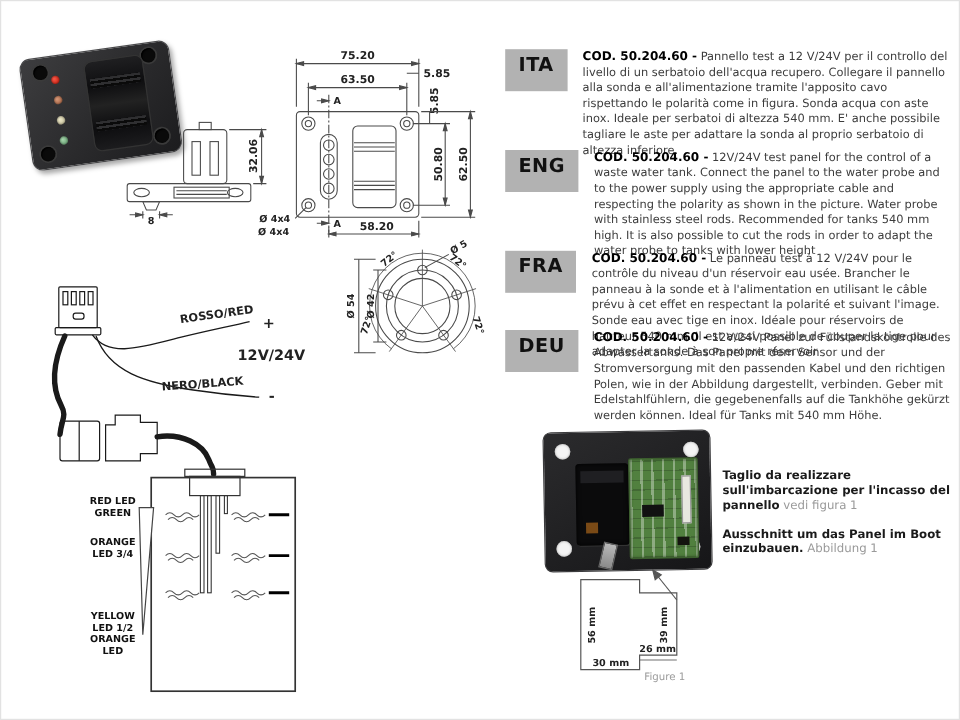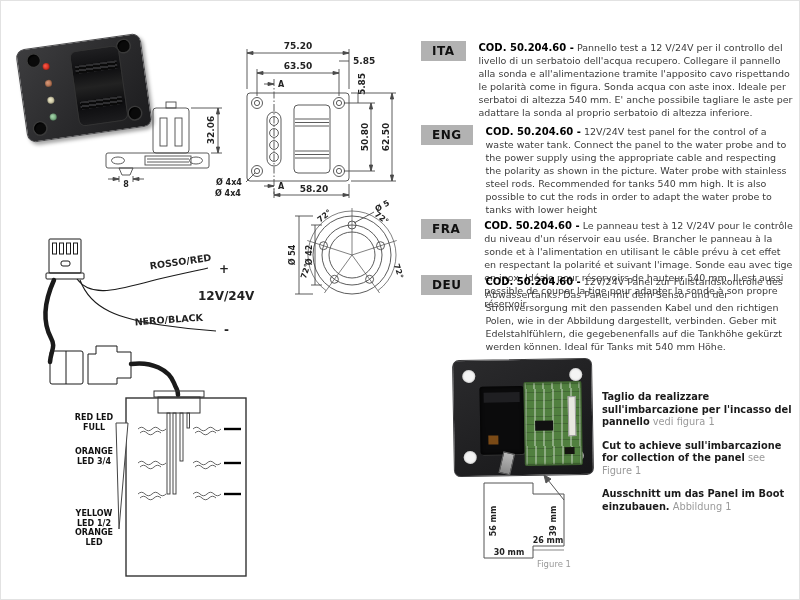--- a/index.html
+++ b/index.html
@@ -1,21 +1,21 @@
 <!DOCTYPE html>
 <html><head>
 <meta charset="utf-8">
 <style>
   * { margin:0; padding:0; box-sizing:border-box; }
   html,body { width:800px; height:600px; background:#fff; font-family:"DejaVu Sans", sans-serif; }
   .page { position:relative; width:800px; height:600px; background:#fff; border:1px solid #e2e2e2; overflow:hidden; }
 
   
   .lang-section { position:absolute; left:420px; width:372px; display:flex; align-items:flex-start; }
-  .lang-badge { flex:0 0 auto; background:#b2b2b2; color:#111; font-weight:bold; font-size:12px; padding:3px 11px 3px 11px; letter-spacing:0.5px; }
+  .lang-badge { flex:0 0 auto; background:#b2b2b2; color:#111; font-weight:bold; font-size:16px; padding:3px 11px 13px 11px; letter-spacing:0.5px; }
   .lang-text { margin-left:13px; width:318px; font-size:9.5px; line-height:13px; color:#3c3c3c; }
   .lang-text b { color:#000; font-size:10px; }
 
   
   .cut-notes { position:absolute; left:601px; top:390px; width:196px; }
   .cut-note { margin-bottom:11px; font-size:9.8px; line-height:12.5px; }
   .cut-note b { color:#1a1a1a; }
   .cut-note .ref { color:#9a9a9a; font-weight:normal; }
 
   
@@ -320,34 +320,34 @@
         <path d="M79,109 q3.5,-3.5 7,0 t7,0 t7,0"></path>
       <path d="M132,105 q3.5,-3.5 7,0 t7,0 t7,0 t7,0"></path>
         <path d="M134,109 q3.5,-3.5 7,0 t7,0 t7,0"></path>
       <line x1="163" y1="40" x2="180" y2="40" stroke="#000" stroke-width="2.4"></line>
       <line x1="163" y1="74" x2="180" y2="74" stroke="#000" stroke-width="2.4"></line>
       <line x1="163" y1="105" x2="180" y2="105" stroke="#000" stroke-width="2.4"></line>
     </g>
     <polygon points="55,34 67,34 58,140" stroke="#444" fill="#fff"></polygon>
   </svg>
 
-  <div class="lvl-label" style="top:412px">RED LED FULL</div>
+  <div class="lvl-label" style="top:412px">RED LED GREEN</div>
   <div class="lvl-label" style="top:446px">ORANGE LED 3/4</div>
   <div class="lvl-label" style="top:508px">YELLOW LED 1/2</div>
   <div class="lvl-label" style="top:527px">ORANGE LED</div>
 
   <div class="lang-section" style="top:40px">
     <div class="lang-badge">ITA</div>
     <div class="lang-text"><b>COD. 50.204.60 -</b> <span>Pannello test a 12 V/24V per il controllo del livello di un serbatoio dell'acqua recupero. Collegare il pannello alla sonda e all'alimentazione tramite l'apposito cavo rispettando le polarità come in figura. Sonda acqua con aste inox. Ideale per serbatoi di altezza 540 mm. E' anche possibile tagliare le aste per adattare la sonda al proprio serbatoio di altezza inferiore.</span></div>
   </div>
   <div class="lang-section" style="top:124px">
     <div class="lang-badge">ENG</div>
     <div class="lang-text"><b>COD. 50.204.60 -</b> <span>12V/24V test panel for the control of a waste water tank. Connect the panel to the water probe and to the power supply using the appropriate cable and respecting the polarity as shown in the picture. Water probe with stainless steel rods. Recommended for tanks 540 mm high. It is also possible to cut the rods in order to adapt the water probe to tanks with lower height</span></div>
   </div>
-  <div class="lang-section" style="top:218px">
+  <div class="lang-section" style="top:208px">
     <div class="lang-badge">FRA</div>
     <div class="lang-text"><b>COD. 50.204.60 -</b> <span>Le panneau test à 12 V/24V pour le contrôle du niveau d'un réservoir eau usée. Brancher le panneau à la sonde et à l'alimentation en utilisant le câble prévu à cet effet  en respectant la polarité et suivant l'image. Sonde eau avec tige en inox. Idéale pour réservoirs de hauteur 540 mm. Il est aussi possible de couper la tige pour adapter la sonde à son propre réservoir</span></div>
   </div>
   <div class="lang-section" style="top:274px">
     <div class="lang-badge">DEU</div>
     <div class="lang-text"><b>COD. 50.204.60 -</b> <span>12V/24V Panel zur Füllstandskontrolle des Abwassertanks. Das Panel mit dem Sensor und der Stromversorgung mit den passenden Kabel und den richtigen Polen, wie in der Abbildung dargestellt, verbinden. Geber mit Edelstahlfühlern, die gegebenenfalls auf die Tankhöhe gekürzt werden können. Ideal für Tanks mit 540 mm Höhe.</span></div>
   </div>
 
   <div class="back-photo">
     <div class="b-hole" style="left:9px;top:9px"></div>
@@ -358,21 +358,20 @@
     <div class="metal-tab"></div>
     <div class="pcb">
       <div class="chip"></div>
       <div class="conn"></div>
       <div class="comp2"></div>
     </div>
   </div>
 
   <div class="cut-notes">
     <div class="cut-note"><b>Taglio da realizzare sull'imbarcazione per l'incasso del pannello</b> <span class="ref">vedi figura 1</span></div>
-    <div class="cut-note"><b>Cut to achieve sull'imbarcazione for collection of the panel</b> <span class="ref">see Figure 1</span></div>
     <div class="cut-note"><b>Ausschnitt um das Panel im Boot einzubauen.</b> <span class="ref">Abbildung 1</span></div>
   </div>
 
   <svg style="position:absolute;left:475px;top:462px" width="130" height="112" viewBox="0 0 130 112" fill="none" stroke="#555" stroke-width="1">
     <polygon points="8,20 57,20 57,31 88,31 88,83 57,83 57,95 8,95"></polygon>
     <g>
       <line x1="88" y1="37" x2="68" y2="12"></line>
       <path d="M68,12 L70,20 L75,16 Z" fill="#555"></path>
     </g>
     <text class="dims" transform="rotate(-90 20 58)" x="20" y="58" text-anchor="middle" stroke="none" fill="#444">56 mm</text>

